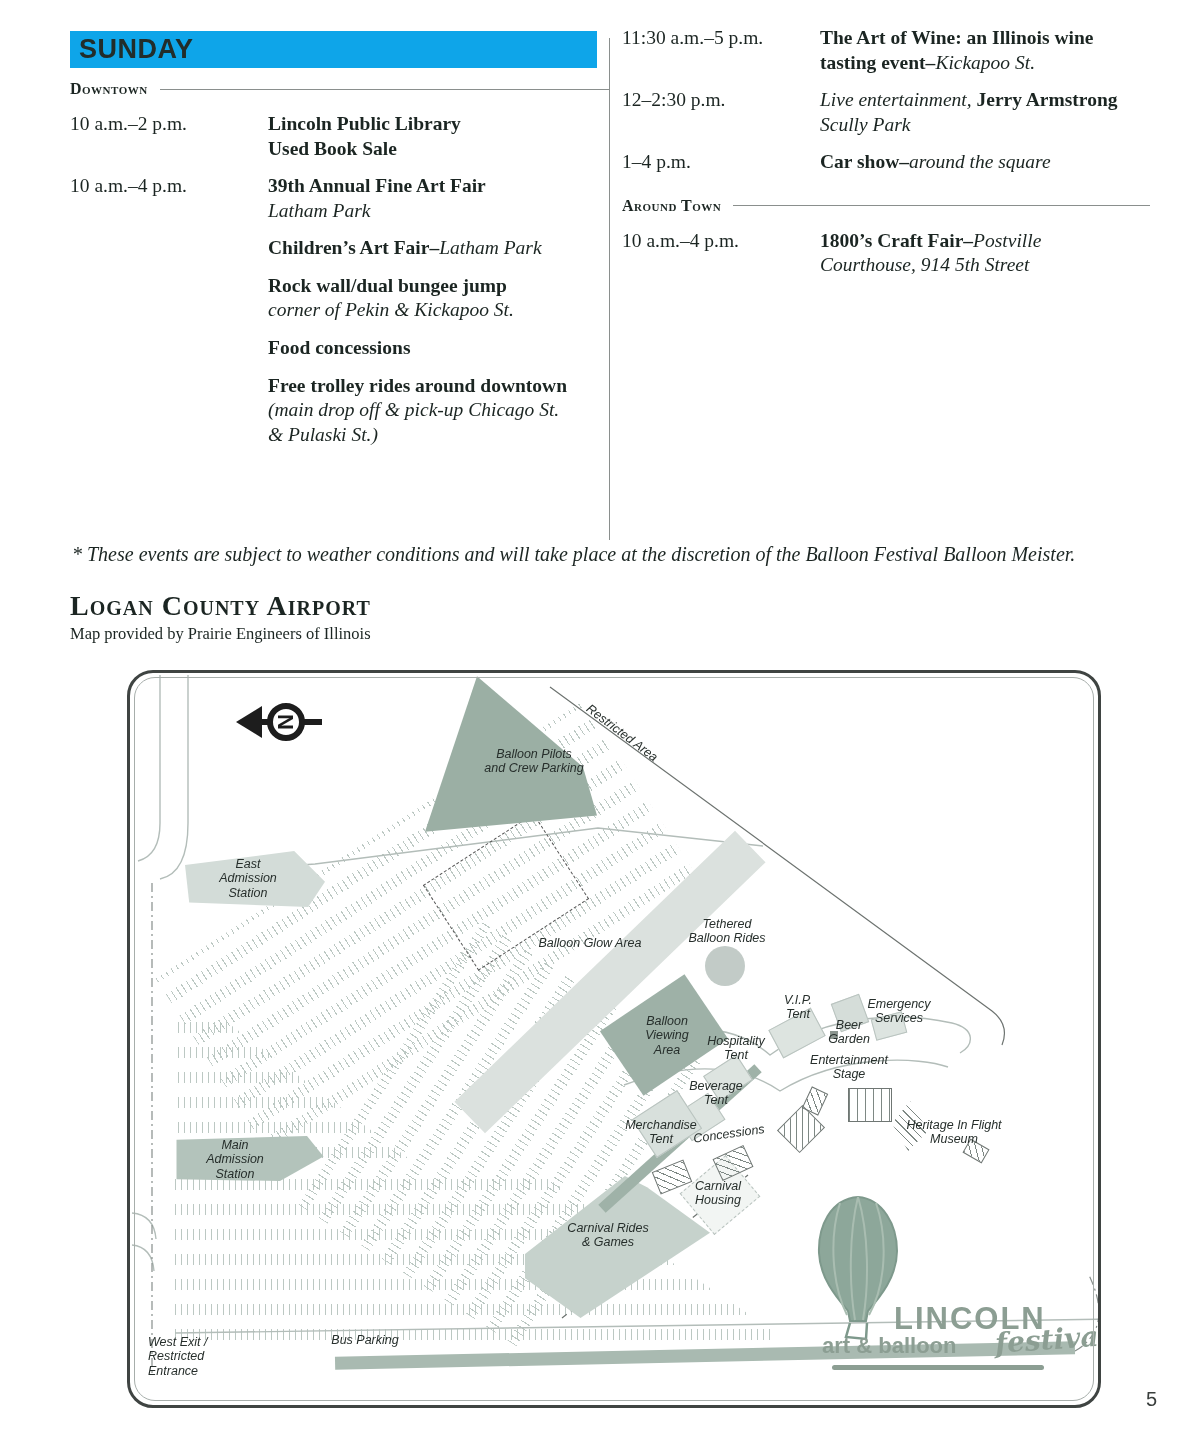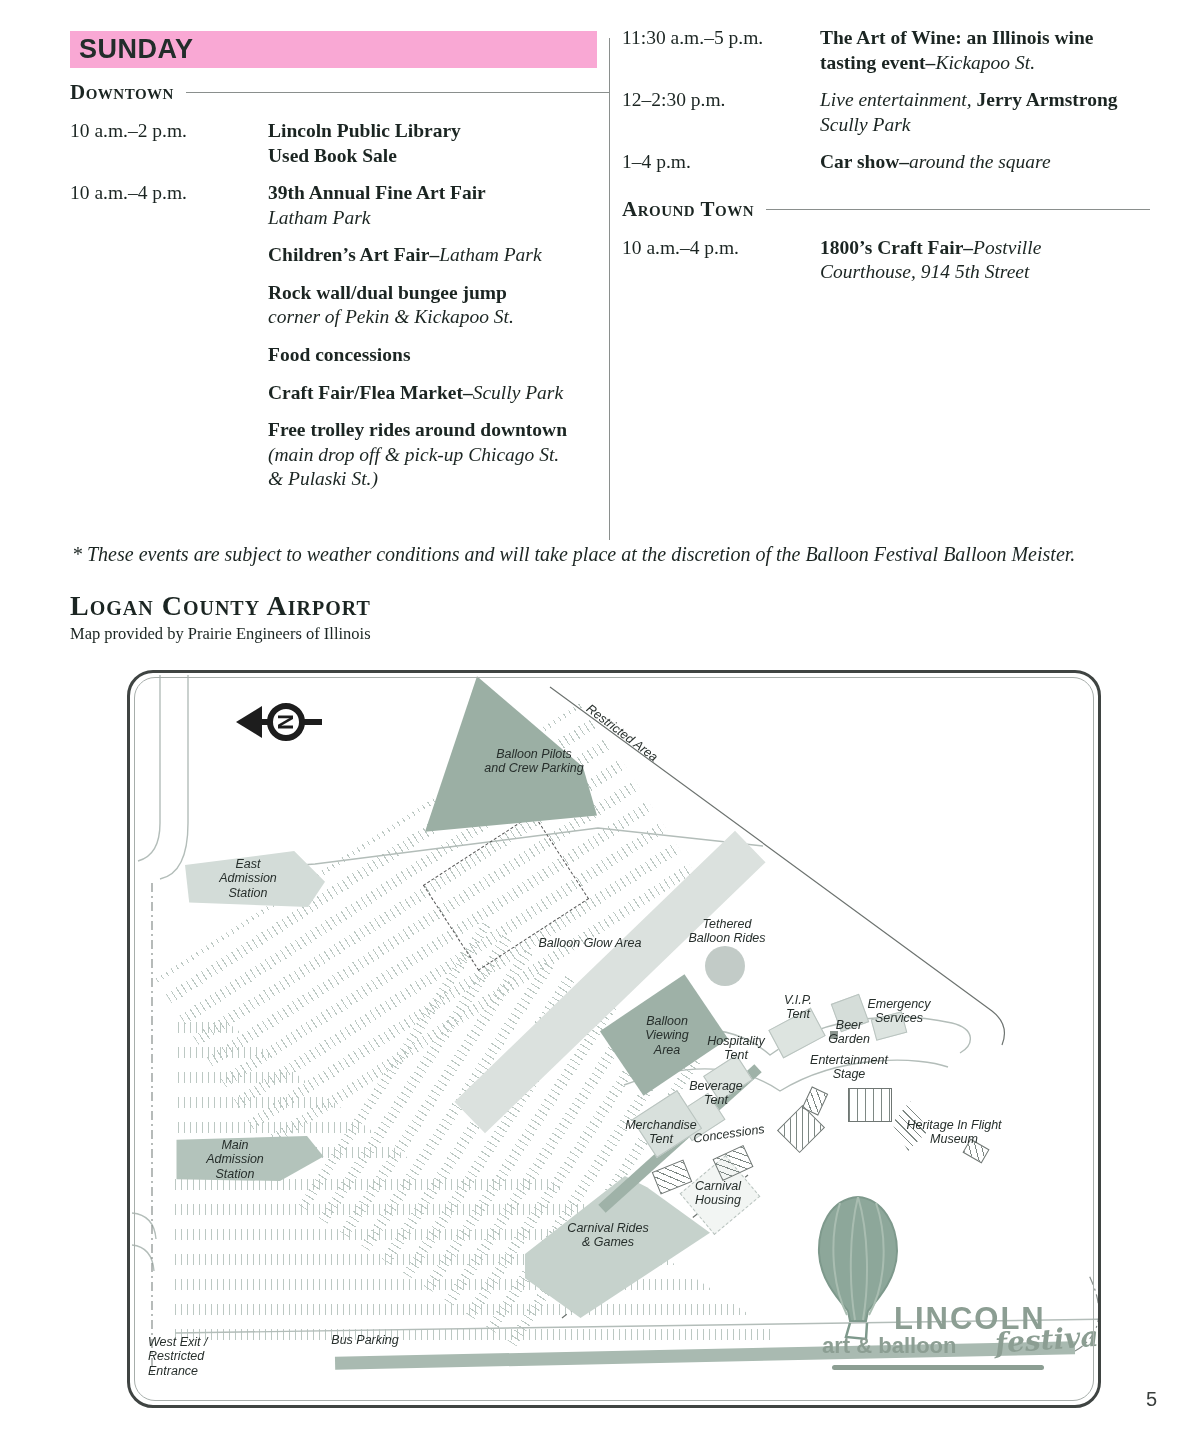--- a/index.html
+++ b/index.html
@@ -1,25 +1,25 @@
 <!DOCTYPE html>
 <html><head>
 <meta charset="utf-8">
 <style>
   html,body{margin:0;padding:0;background:#fff;}
   #page{position:relative;width:1185px;height:1440px;background:#fff;overflow:hidden;
         color:#1b2522;font-family:"Liberation Serif",serif;}
   
-  #day-banner{position:absolute;left:70px;top:31px;width:527px;height:37px;background:#f9a8d4;
+  #day-banner{position:absolute;left:70px;top:31px;width:527px;height:37px;background:#0ea5e9;
     font:bold 27px/37px "Liberation Sans",sans-serif;color:#222d2a;padding-left:9px;box-sizing:border-box;letter-spacing:.5px;}
   .col{position:absolute;}
   #col-left{left:70px;top:80px;width:540px;}
   #col-right{left:622px;top:26px;width:528px;}
   .sect-head{display:flex;align-items:center;margin-bottom:14px;}
-  .sect-title{font-weight:bold;font-size:21px;font-variant:small-caps;letter-spacing:.5px;color:#1b2522;}
+  .sect-title{font-weight:bold;font-size:16px;font-variant:small-caps;letter-spacing:.5px;color:#1b2522;}
   .rule{flex:1;height:1px;background:#8a8f8d;margin-left:12px;}
   .row{display:grid;grid-template-columns:198px 1fr;margin-bottom:13px;}
   .time,.line{font-size:19.5px;line-height:1.26;}
   .b{font-weight:bold;}
   .i{font-style:italic;}
   #v-divider{position:absolute;left:609px;top:38px;width:1px;height:502px;background:#8a8f8d;}
   #weather-note{position:absolute;left:72px;top:543px;width:1065px;font-style:italic;font-size:20px;}
   #airport-head{position:absolute;left:70px;top:590px;font-weight:bold;font-size:28px;font-variant:small-caps;letter-spacing:1px;}
   #map-credit{position:absolute;left:70px;top:624px;font-size:16.5px;}
   #page-num{position:absolute;left:1146px;top:1388px;font-size:20px;font-family:"Liberation Sans",sans-serif;color:#3a3f3d;}
@@ -84,26 +84,20 @@
     </div>
     <div class="row">
       <div class="time"></div>
       <div>
         <div class="line"><span class="b">Food concessions</span></div>
       </div>
     </div>
     <div class="row">
       <div class="time"></div>
       <div>
-        <div class="line"><span class="b">Craft Fair/Flea Market–</span><span class="i">Scully Park</span></div>
-      </div>
-    </div>
-    <div class="row">
-      <div class="time"></div>
-      <div>
         <div class="line"><span class="b">Free trolley rides around downtown</span></div>
         <div class="line"><span class="i">(main drop off &amp; pick-up Chicago St.</span></div>
         <div class="line"><span class="i">&amp; Pulaski St.)</span></div>
       </div>
     </div>
   </div>
 
   <div class="col" id="col-right">
     <div class="row">
       <div class="time">11:30 a.m.–5 p.m.</div>

